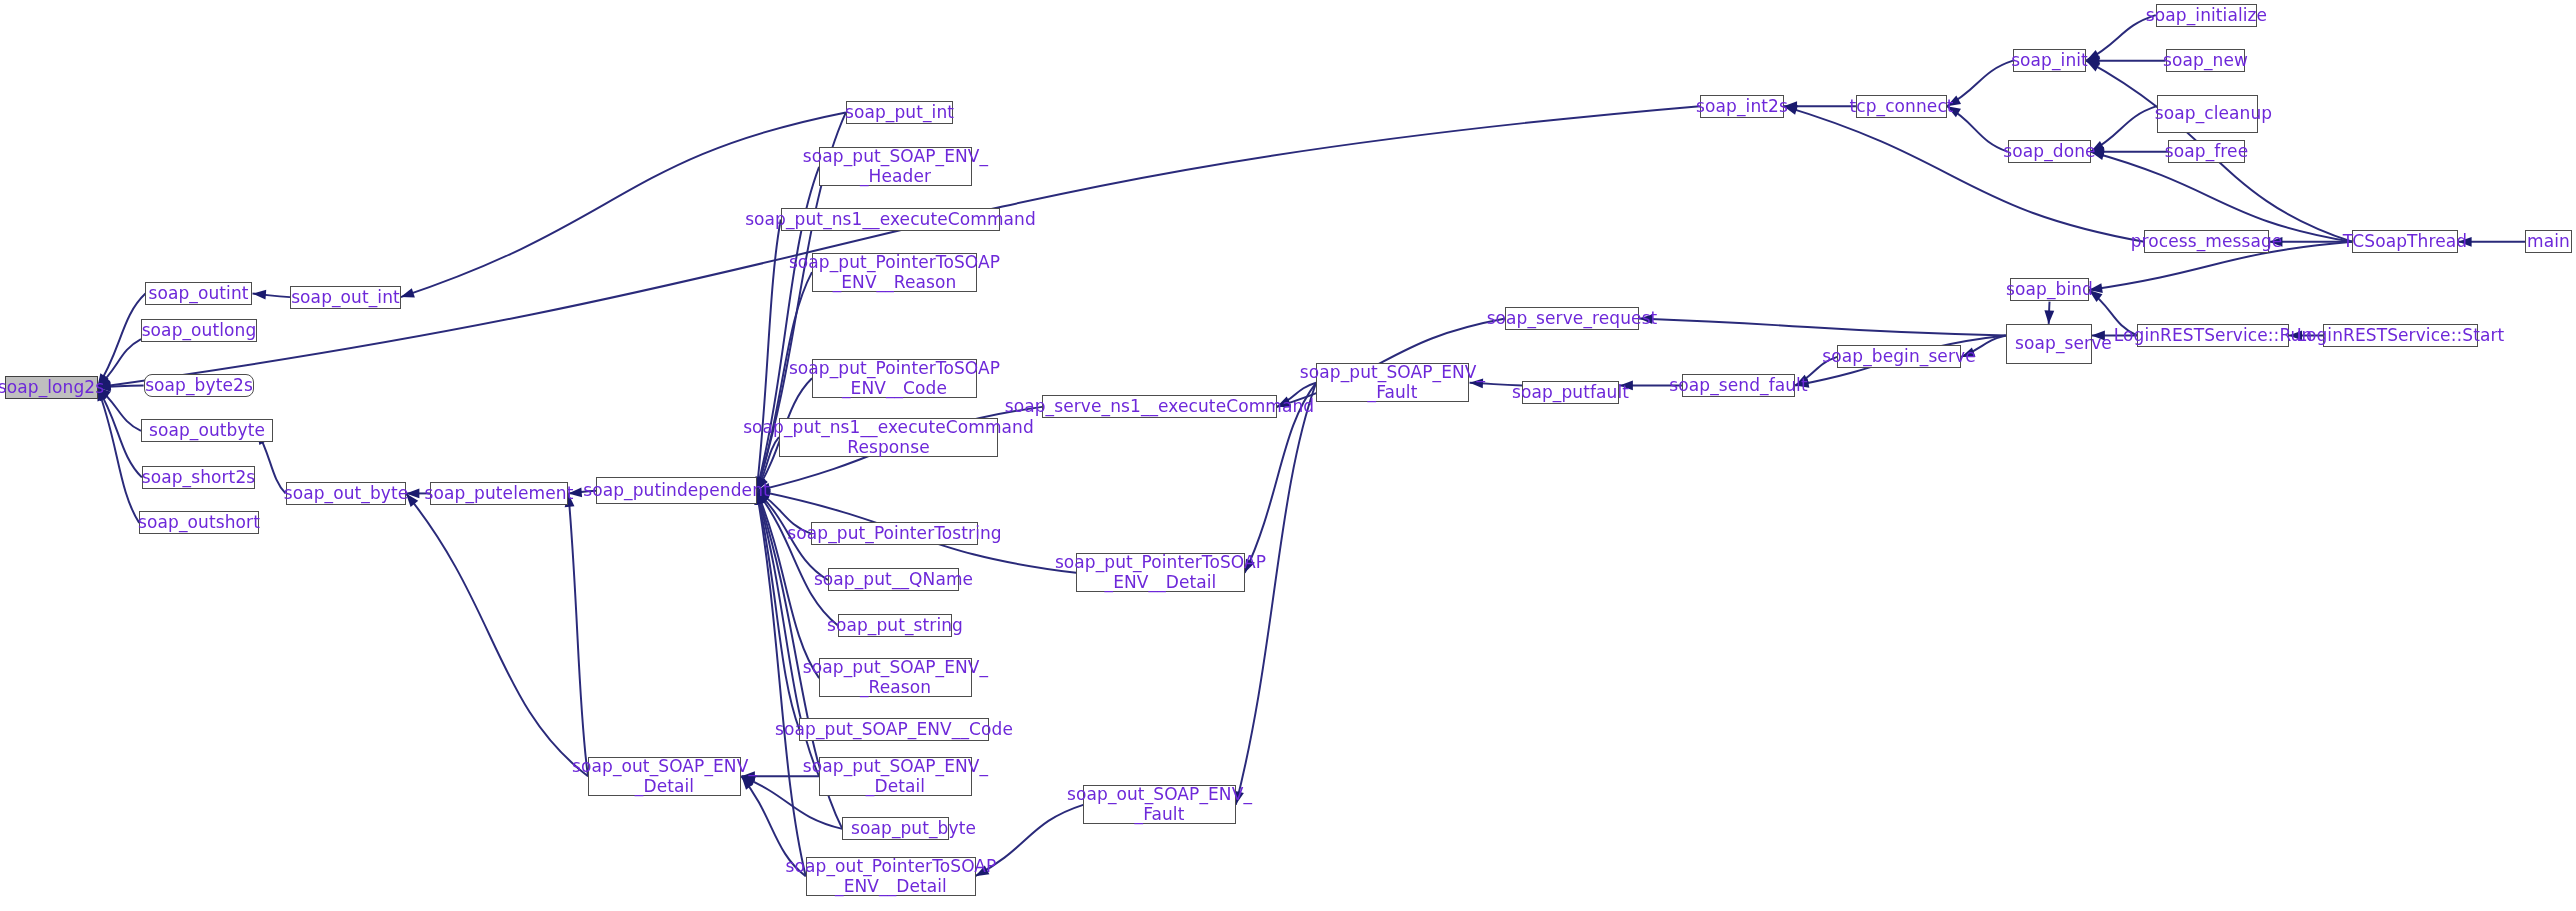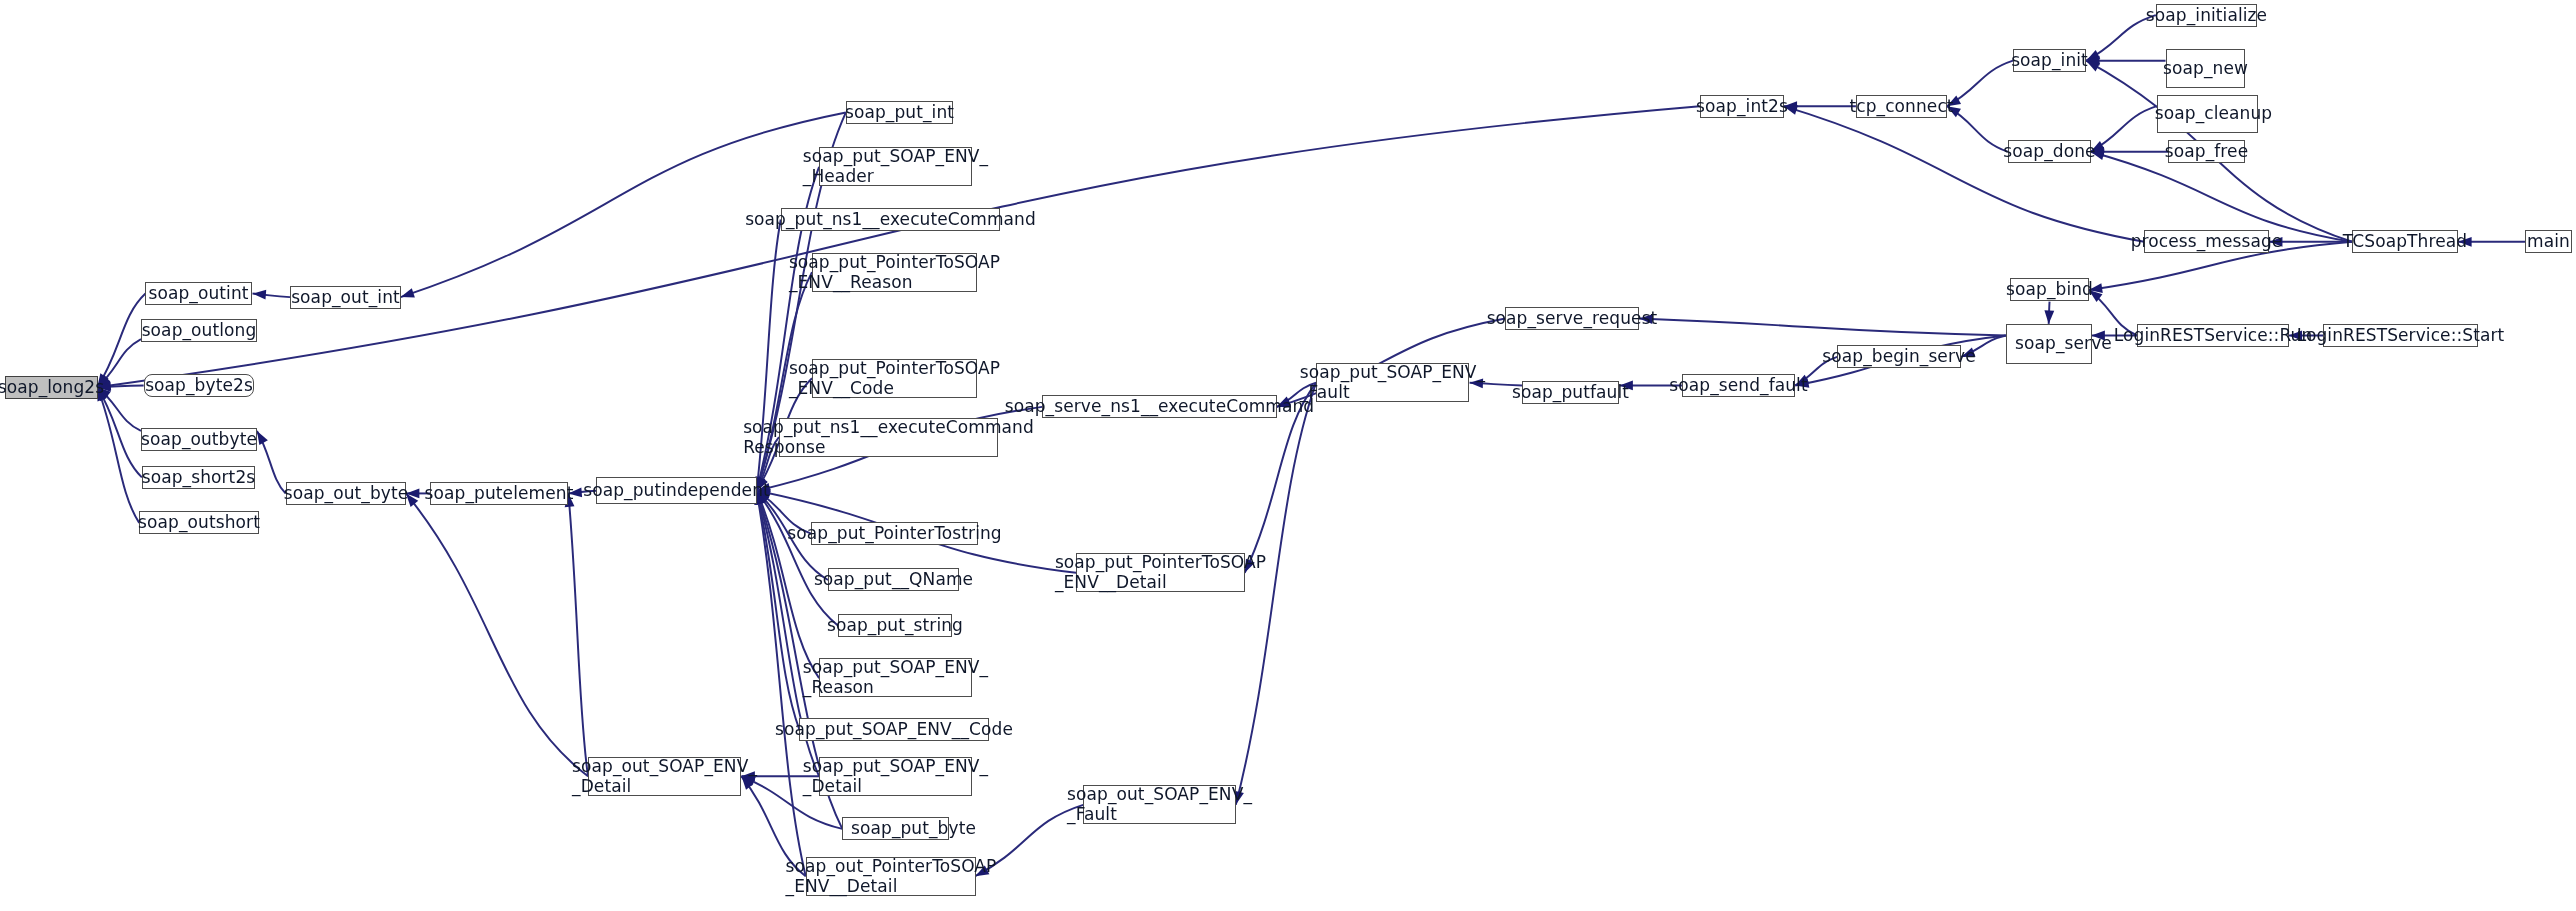--- a/index.html
+++ b/index.html
@@ -28,25 +28,25 @@
   }
   .arrow-head {
     fill: #1a1a6e;
     stroke: none;
   }
   .node {
     position: absolute;
     box-sizing: border-box;
     border: 1.8px solid #4d4d4d;
     background: #ffffff;
-    color: #0f172a;
+    color: #6d28d9;
     display: flex;
     align-items: center;
     justify-content: center;
-    text-align: left;
+    text-align: center;
     line-height: 1.12;
     font-size: 17px;
     letter-spacing: 0.1px;
     white-space: pre-line;
     cursor: pointer;
     user-select: none;
   }
   .node.highlight {
     background: #bfbfbf;
     border-color: #404040;
@@ -178,21 +178,21 @@
       <path d="M 2636 271 C 2488.5 283.96, 2488.5 303.40000000000003, 2341 325" class="edge-path"></path>
       <polygon points="2341,325 2355.0447808324757,317.38461219846783 2356.638629008335,328.2685291400983" class="arrow-head"></polygon>
       <path d="M 2830 271 C 2792.5 271, 2792.5 271, 2755 271" class="edge-path"></path>
       <polygon points="2755,271 2770,265.5 2770,276.5" class="arrow-head"></polygon>
     </svg>
   <div id="node-layer">
       <div class="node highlight" style="left: 4.5px; top: 376px; width: 93px; height: 23px;">soap_long2s</div>
       <div class="node" style="left: 145px; top: 282px; width: 107px; height: 23px;">soap_outint</div>
       <div class="node" style="left: 141px; top: 319px; width: 116px; height: 23px;">soap_outlong</div>
       <div class="node" style="left: 144px; top: 374px; width: 110px; height: 23px; border-radius: 8px;">soap_byte2s</div>
-      <div class="node" style="left: 141px; top: 419px; width: 116px; height: 23px; margin-top: 9px;">soap_outbyte</div>
+      <div class="node" style="left: 141px; top: 419px; width: 132px; height: 23px;">soap_outbyte</div>
       <div class="node" style="left: 142px; top: 466px; width: 113px; height: 23px;">soap_short2s</div>
       <div class="node" style="left: 139px; top: 511px; width: 120px; height: 23px;">soap_outshort</div>
       <div class="node" style="left: 290px; top: 286px; width: 111px; height: 23px;">soap_out_int</div>
       <div class="node" style="left: 286px; top: 482px; width: 120px; height: 23px;">soap_out_byte</div>
       <div class="node" style="left: 430px; top: 482px; width: 138px; height: 23px;">soap_putelement</div>
       <div class="node" style="left: 596px; top: 477px; width: 161px; height: 27px;">soap_putindependent</div>
       <div class="node" style="left: 846px; top: 101px; width: 107px; height: 23px;">soap_put_int</div>
       <div class="node" style="left: 819px; top: 147px; width: 153px; height: 39px;">soap_put_SOAP_ENV_
 _Header</div>
       <div class="node" style="left: 781px; top: 208px; width: 219px; height: 23px;">soap_put_ns1__executeCommand</div>
@@ -228,21 +228,21 @@
       <div class="node" style="left: 1837px; top: 345px; width: 124px; height: 23px;">soap_begin_serve</div>
       <div class="node" style="left: 2006px; top: 324px; width: 86px; height: 40px; padding-left: 29px;">soap_serve</div>
       <div class="node" style="left: 2010px; top: 278px; width: 79px; height: 23px;">soap_bind</div>
       <div class="node" style="left: 2137px; top: 324px; width: 152px; height: 23px;">LoginRESTService::Run</div>
       <div class="node" style="left: 2323px; top: 324px; width: 155px; height: 23px;">LoginRESTService::Start</div>
       <div class="node" style="left: 1700px; top: 95px; width: 84px; height: 23px;">soap_int2s</div>
       <div class="node" style="left: 1856px; top: 95px; width: 91px; height: 23px;">tcp_connect</div>
       <div class="node" style="left: 2013px; top: 49px; width: 73px; height: 23px;">soap_init</div>
       <div class="node" style="left: 2008px; top: 140px; width: 83px; height: 23px;">soap_done</div>
       <div class="node" style="left: 2156px; top: 3.6px; width: 101px; height: 23px;">soap_initialize</div>
-      <div class="node" style="left: 2166px; top: 49px; width: 79px; height: 39px;">soap_new</div>
+      <div class="node" style="left: 2166px; top: 49px; width: 79px; height: 23px;">soap_new</div>
       <div class="node" style="left: 2157px; top: 95px; width: 101px; height: 38px; padding-left: 12px;">soap_cleanup</div>
       <div class="node" style="left: 2168px; top: 140px; width: 77px; height: 23px;">soap_free</div>
       <div class="node" style="left: 2144px; top: 230px; width: 125px; height: 23px;">process_message</div>
       <div class="node" style="left: 2352px; top: 230px; width: 106px; height: 23px;">TCSoapThread</div>
       <div class="node" style="left: 2525px; top: 230px; width: 47px; height: 23px;">main</div>
     </div>
 </div>
 
 
 </body></html>

